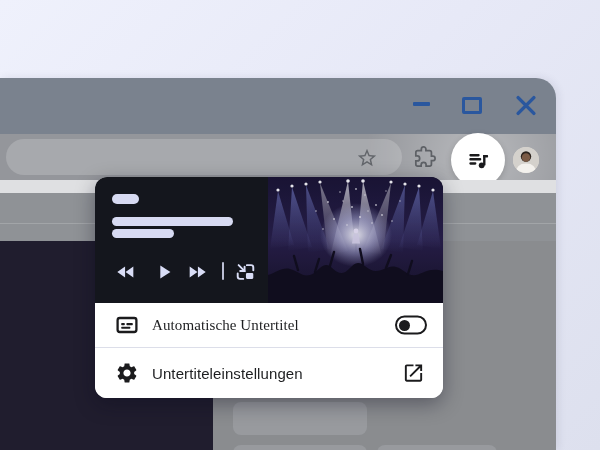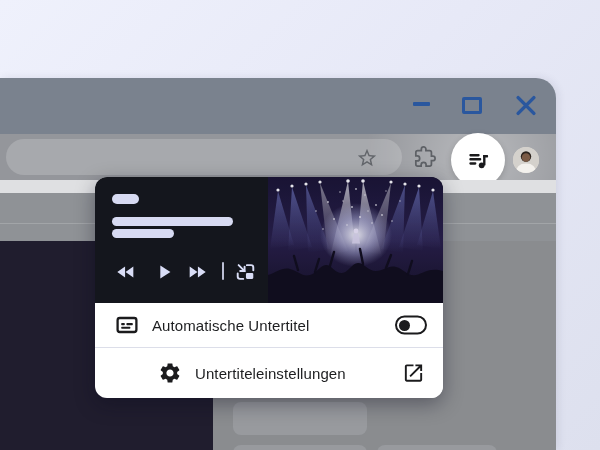--- a/index.html
+++ b/index.html
@@ -54,21 +54,21 @@
   .sk{position:absolute;background:#d7daf2;}
   .sk-pill{left:17px;top:17px;width:27px;height:10px;border-radius:5px;}
   .sk-bar1{left:17px;top:40px;width:121px;height:9px;border-radius:4.5px;}
   .sk-bar2{left:17px;top:52px;width:62px;height:9px;border-radius:4.5px;}
   .pctrl{position:absolute;top:84px;width:22px;height:22px;cursor:pointer;}
   .c-prev{left:20px;} .c-play{left:58px;} .c-next{left:91px;}
   .c-sep{position:absolute;left:127px;top:85px;width:2px;height:18px;background:rgba(217,221,246,.85);border-radius:1px;}
   .c-pip{position:absolute;left:138px;top:84px;width:25px;height:22px;cursor:pointer;}
   .artwork{position:relative;width:175px;height:126px;flex:none;}
   .prow{position:relative;display:flex;align-items:center;background:#fff;flex:none;}
-  .row-captions{height:44px;} .row-settings{height:50px;margin-left:43px;}
+  .row-captions{height:44px;font-family:Liberation Serif, serif;} .row-settings{height:50px;}
   .prow .ricon{position:absolute;left:20px;width:24px;height:24px;top:50%;transform:translateY(-50%);}
   .prow .rlabel{position:absolute;left:57px;font-size:15px;color:#1d1e20;letter-spacing:.1px;white-space:nowrap;}
   .divider{height:1px;background:#dcdee9;flex:none;}
   .toggle{position:absolute;right:16px;top:50%;transform:translateY(-50%);width:32px;height:19px;
     border:2.5px solid #1b1b1d;border-radius:10px;cursor:pointer;}
   .toggle .knob{position:absolute;left:1.5px;top:50%;transform:translateY(-50%);width:11px;height:11px;border-radius:50%;background:#1b1b1d;}
   .ext-link{position:absolute;right:18px;top:50%;transform:translateY(-50%);width:23px;height:23px;cursor:pointer;}
 </style>
 </head>
 <body>

